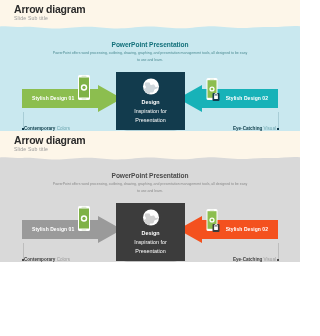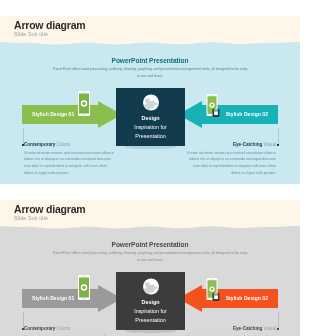--- a/index.html
+++ b/index.html
@@ -1,21 +1,21 @@
 <!DOCTYPE html>
 <html><head>
 <meta charset="utf-8">
 <style>
   html,body{margin:0;padding:0;}
   body{
     width:300px;height:336px;overflow:hidden;
     font-family:"Liberation Sans", sans-serif;
     background:#ffffff;
   }
-  .slide{position:relative;width:300px;height:168px;overflow:hidden;margin-top:16px;}
+  .slide{position:relative;width:300px;height:131px;overflow:hidden;}
   .slide.v1{background:#c9e8ef;}
   .slide.v2{background:#d9d9d9;}
 
   
   .hdr{position:absolute;left:0;top:0;width:300px;height:26px;background:#fdf6e9;z-index:3;}
   .hdr-tear{position:absolute;left:0;top:23px;width:300px;height:9px;z-index:3;}
   .hdr-tear svg{display:block;width:300px;height:9px;}
   .title{
     position:absolute;left:14px;top:2.5px;z-index:4;
     font-size:10.5px;font-weight:bold;color:#2b2b2b;letter-spacing:-0.2px;

